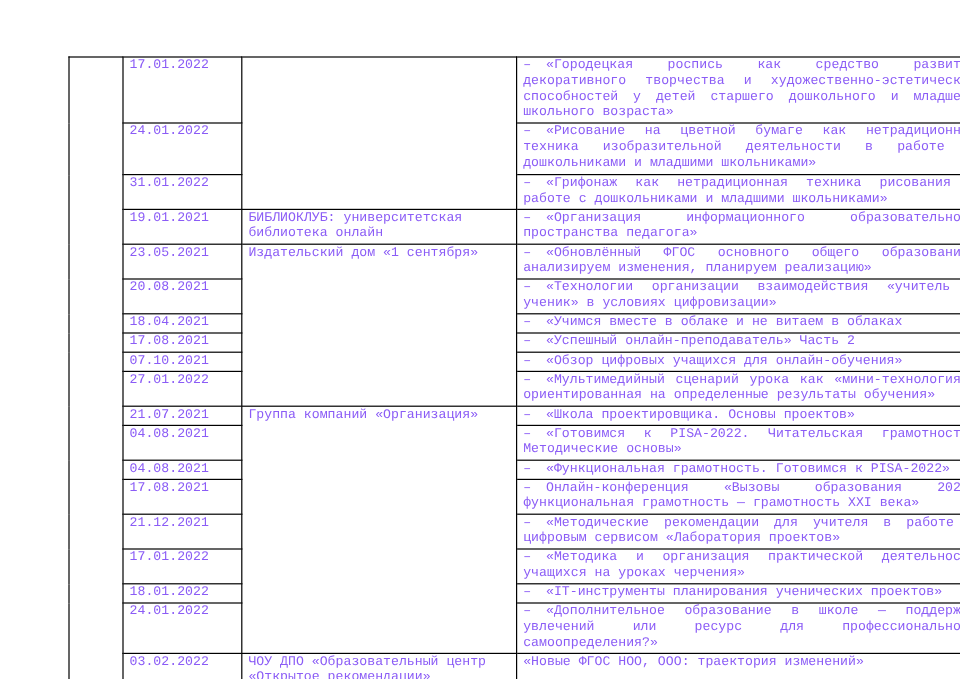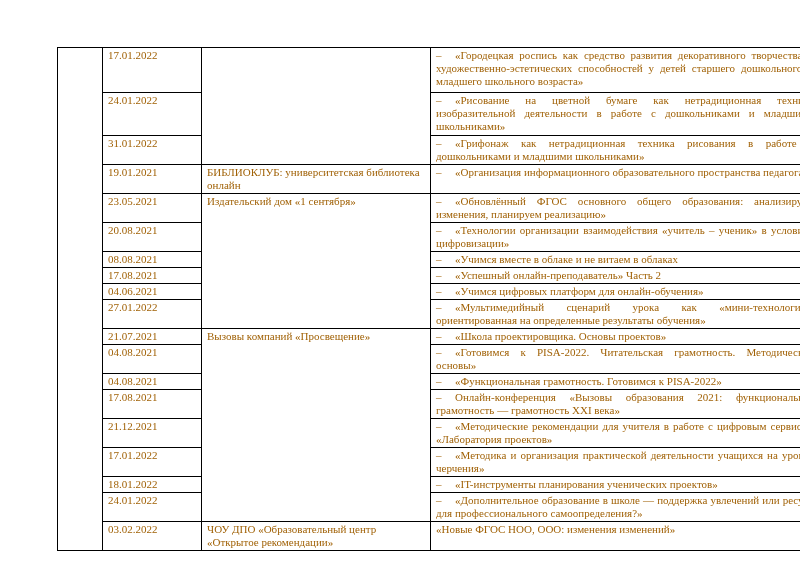--- a/index.html
+++ b/index.html
@@ -5,22 +5,22 @@
   html, body {
     margin: 0;
     padding: 0;
     background: #ffffff;
   }
   .page {
     position: relative;
     width: 800px;
     height: 566px;
     background: #ffffff;
-    font-family: Liberation Serif, serif;
-    color: #a16207;
+    font-family: Liberation Mono, monospace;
+    color: #8b5cf6;
     overflow: hidden;
   }
   table.sched {
     position: absolute;
     left: 57px;
     top: 47px;
     width: 724px;
     border-collapse: collapse;
     table-layout: fixed;
     font-size: 11px;
@@ -73,38 +73,38 @@
       <tr style="height:28px">
         <td class="c-date">23.05.2021</td>
         <td class="c-org" rowspan="6">Издательский дом «1 сентября»</td>
         <td class="c-topic"><span class="dash">–</span><span>«Обновлённый ФГОС основного общего образования: анализируем изменения, планируем реализацию»</span></td>
       </tr>
       <tr style="height:28px">
         <td class="c-date">20.08.2021</td>
         <td class="c-topic"><span class="dash">–</span><span>«Технологии организации взаимодействия «учитель – ученик» в условиях цифровизации»</span></td>
       </tr>
       <tr style="height:14px">
-        <td class="c-date">08.08.2021</td>
+        <td class="c-date">18.04.2021</td>
         <td class="c-topic"><span class="dash">–</span><span>«Учимся вместе в облаке и не витаем в облаках</span></td>
       </tr>
       <tr style="height:14px">
         <td class="c-date">17.08.2021</td>
         <td class="c-topic"><span class="dash">–</span><span>«Успешный онлайн-преподаватель» Часть 2</span></td>
       </tr>
       <tr style="height:14px">
-        <td class="c-date">04.06.2021</td>
-        <td class="c-topic"><span class="dash">–</span><span>«Учимся цифровых платформ для онлайн-обучения»</span></td>
+        <td class="c-date">07.10.2021</td>
+        <td class="c-topic"><span class="dash">–</span><span>«Обзор цифровых учащихся для онлайн-обучения»</span></td>
       </tr>
       <tr style="height:28px">
         <td class="c-date">27.01.2022</td>
         <td class="c-topic"><span class="dash">–</span><span>«Мультимедийный сценарий урока как «мини-технология», ориентированная на определенные результаты обучения»</span></td>
       </tr>
       <tr style="height:14px">
         <td class="c-date">21.07.2021</td>
-        <td class="c-org" rowspan="8">Вызовы компаний «Просвещение»</td>
+        <td class="c-org" rowspan="8">Группа компаний «Организация»</td>
         <td class="c-topic"><span class="dash">–</span><span>«Школа проектировщика. Основы проектов»</span></td>
       </tr>
       <tr style="height:28px">
         <td class="c-date">04.08.2021</td>
         <td class="c-topic"><span class="dash">–</span><span>«Готовимся к PISA-2022. Читательская грамотность. Методические основы»</span></td>
       </tr>
       <tr style="height:14px">
         <td class="c-date">04.08.2021</td>
         <td class="c-topic"><span class="dash">–</span><span>«Функциональная грамотность. Готовимся к PISA-2022»</span></td>
       </tr>
@@ -124,17 +124,17 @@
         <td class="c-date">18.01.2022</td>
         <td class="c-topic"><span class="dash">–</span><span>«IT-инструменты планирования ученических проектов»</span></td>
       </tr>
       <tr style="height:28px">
         <td class="c-date">24.01.2022</td>
         <td class="c-topic"><span class="dash">–</span><span>«Дополнительное образование в школе — поддержка увлечений или ресурс для профессионального самоопределения?»</span></td>
       </tr>
       <tr style="height:27px">
         <td class="c-date">03.02.2022</td>
         <td class="c-org">ЧОУ ДПО «Образовательный центр «Открытое рекомендации»</td>
-        <td class="c-topic"><span>«Новые ФГОС НОО, ООО: изменения изменений»</span></td>
+        <td class="c-topic"><span>«Новые ФГОС НОО, ООО: траектория изменений»</span></td>
       </tr>
     </tbody>
   </table>
 </div>
 
 </body></html>

